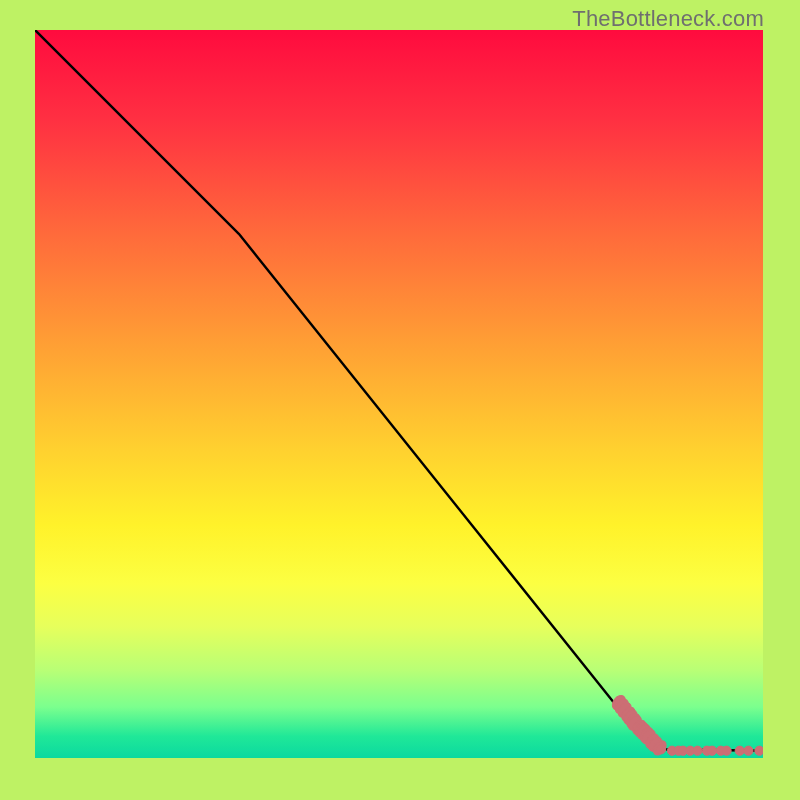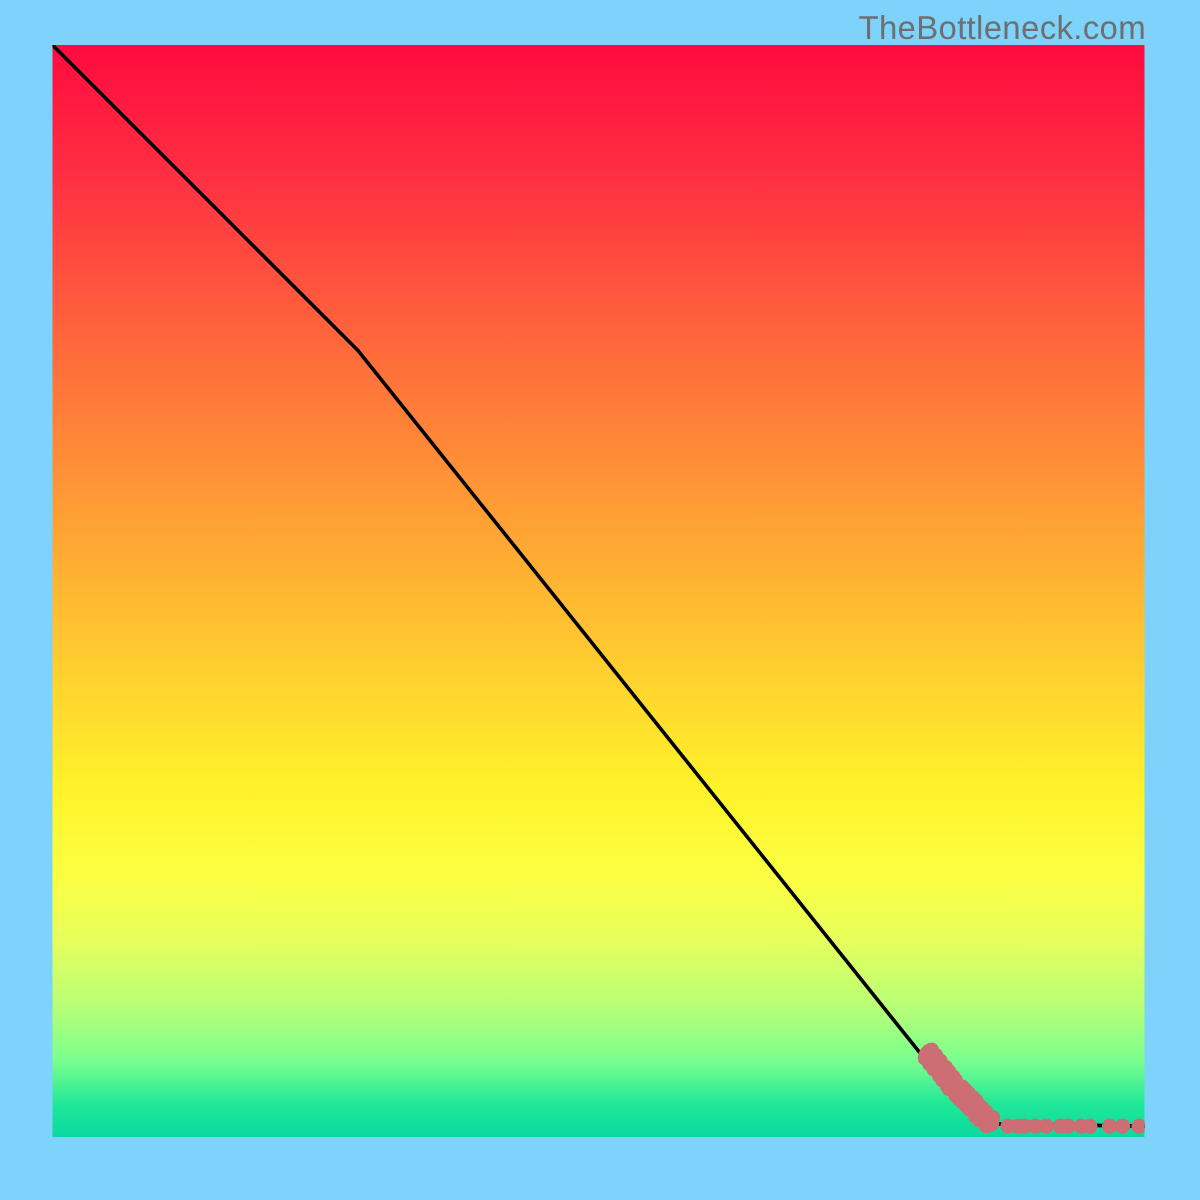--- a/index.html
+++ b/index.html
@@ -8,21 +8,21 @@
     width: 800px;
     height: 800px;
     background: #000;
     font-family: Arial, Helvetica, sans-serif;
     overflow: hidden;
   }
   .frame {
     position: relative;
     width: 800px;
     height: 800px;
-    background: #7dd3fc;
+    background: #bef264;
   }
   .plot {
     position: absolute;
     left: 35px;
     top: 30px;
     width: 728px;
     height: 728px;
     background: linear-gradient(
       to bottom,
       #ff0b3e 0%,

